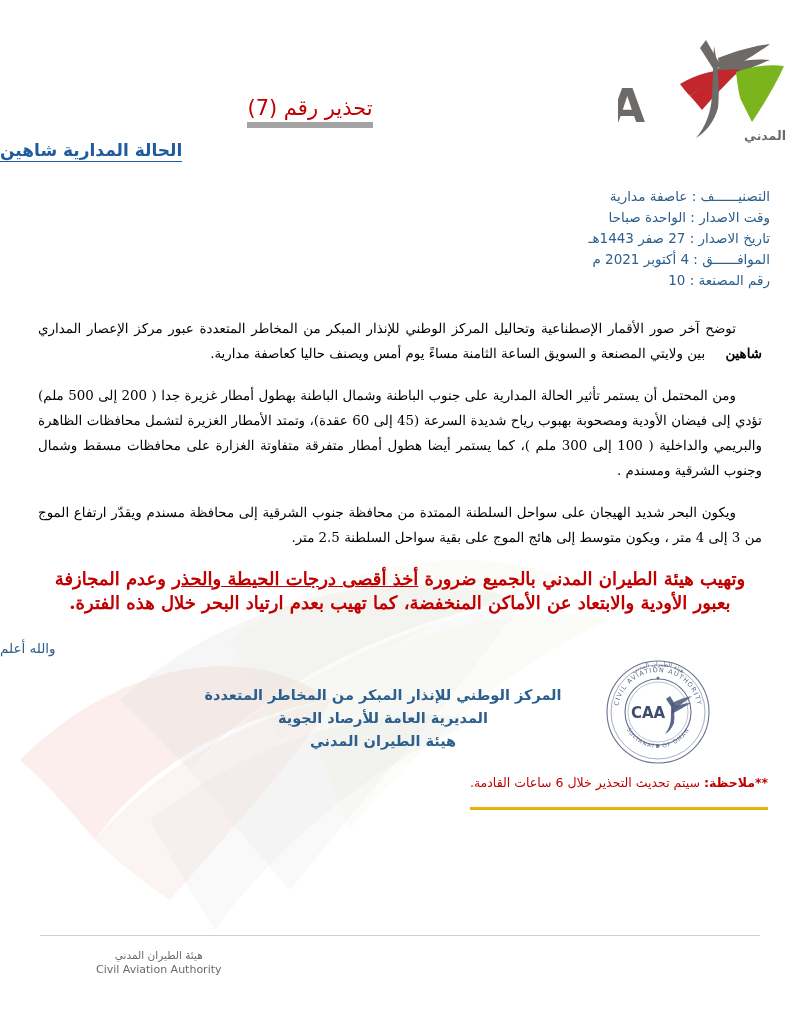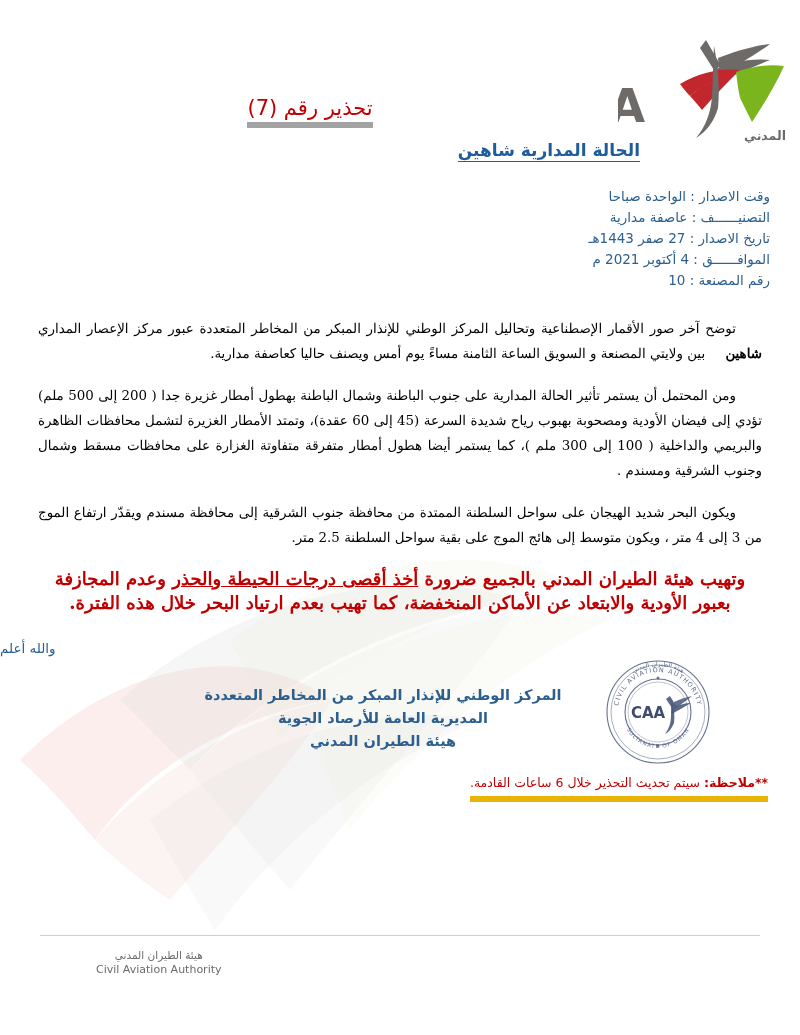--- a/index.html
+++ b/index.html
@@ -54,21 +54,21 @@
     font-size: 21px;
     border-bottom: 6px solid #a3a3a3;
     padding-bottom: 1px;
     line-height: 1.2;
   }
   .title-sub-wrap {
     position: absolute;
     top: 140px;
     left: 0;
     width: 640px;
-    text-align: right;
+    text-align: left;
   }
   .title-sub {
     display: inline-block;
     color: #1f5c9e;
     font-weight: bold;
     font-size: 17px;
     border-bottom: 1.5px solid #1f5c9e;
     padding-bottom: 1px;
     line-height: 1.2;
   }
@@ -158,22 +158,22 @@
     position: absolute;
     top: 775px;
     left: 0; right: 32px;
     z-index: 2;
     text-align: right;
     font-size: 12.5px;
     color: #c00000;
   }
   .note .inner {
     display: inline-block;
-    border-bottom: 6px solid #eab308;
-    padding-bottom: 6px;
+    border-bottom: 3px solid #eab308;
+    padding-bottom: 17px;
   }
   .note b { font-weight: bold; }
   .note .light { font-weight: normal; }
 
   
   .footer-rule {
     position: absolute;
     top: 935px;
     left: 40px;
     right: 40px;
@@ -269,26 +269,26 @@
     <div class="title-wrap">
       <span class="title-main">تحذير رقم (7)</span>
     </div>
     <div class="title-sub-wrap">
       <span class="title-sub">الحالة المدارية شاهين</span>
     </div>
   </div>
 
   <div class="meta">
     <div class="meta-row">
+      <span class="meta-label">التصنيــــــف :</span>
+      <span class="meta-val">عاصفة مدارية</span>
+    </div>
+    <div class="meta-row">
       <span class="meta-label">وقت الاصدار :</span>
       <span class="meta-val">الواحدة صباحا</span>
-    </div>
-    <div class="meta-row">
-      <span class="meta-label">التصنيــــــف :</span>
-      <span class="meta-val">عاصفة مدارية</span>
     </div>
     <div class="meta-row">
       <span class="meta-label">تاريخ الاصدار :</span>
       <span class="meta-val">27 صفر 1443هـ</span>
     </div>
     <div class="meta-row">
       <span class="meta-label">الموافــــــق :</span>
       <span class="meta-val">4 أكتوبر 2021 م</span>
     </div>
     <div class="meta-row">

